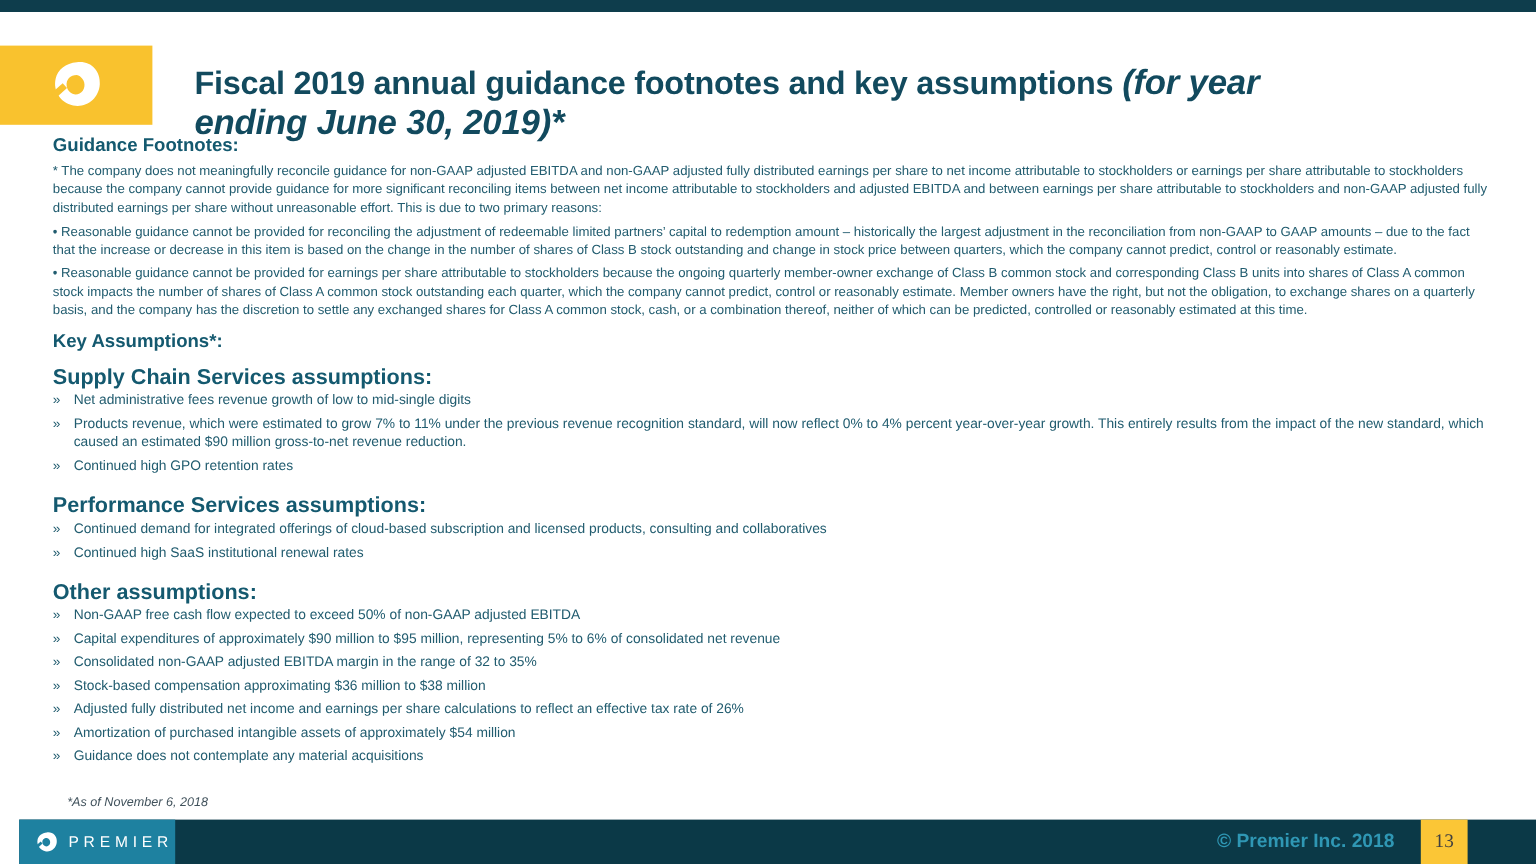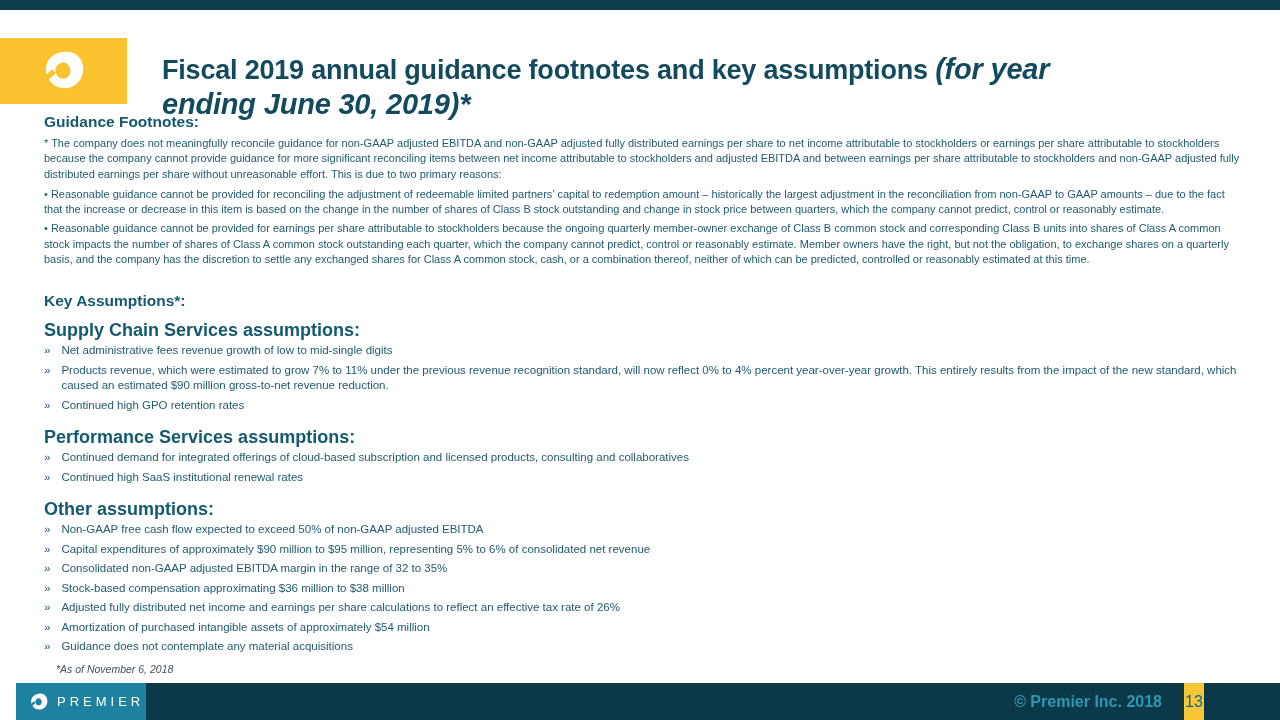--- a/index.html
+++ b/index.html
@@ -18,42 +18,42 @@
   
   .title{position:absolute;left:162px;top:34px;width:1070px;color:#124a5e;
     font-weight:bold;font-size:27px;line-height:34px;letter-spacing:-0.2px;}
   .title .it{font-style:italic;font-size:29px;}
 
   
   .content{position:absolute;left:44px;top:112px;width:1196px;color:#1d5a6e;}
   .sec-h{font-size:15.5px;font-weight:bold;color:#14596f;margin:0;line-height:19px;}
   .sub-h{font-size:18px;font-weight:bold;color:#14596f;margin:0;line-height:17px;}
   .body-p{font-size:11px;line-height:15.3px;margin:0;color:#215c6f;}
-  .mt5{margin-top:5px;} .mt4{margin-top:4px;} .mt8{margin-top:24px;}
+  .mt5{margin-top:5px;} .mt4{margin-top:4px;} .mt8{margin-top:8px;}
   .mt12{margin-top:12px;} .mt16{margin-top:16px;}
 
   ul.assump{list-style:none;margin:4px 0 0 0;padding:0;}
   ul.assump li{display:flex;gap:11px;font-size:11.5px;line-height:15.5px;
     margin:4px 0;color:#215c6f;}
   ul.assump .mk{flex:0 0 auto;color:#215c6f;}
   ul.assump .tx{flex:1 1 auto;}
 
   
   .footnote{position:absolute;left:56px;top:663px;font-size:10.5px;font-style:italic;color:#41525c;}
 
   
   .footer-bar{position:absolute;left:16px;top:683px;width:1280px;height:37px;background:#0b3947;}
   .footer-brand{position:absolute;left:0;top:0;width:130px;height:37px;background:#1e81a0;
     display:flex;align-items:center;padding-left:13px;box-sizing:border-box;gap:8px;}
   .footer-brand svg{width:20px;height:20px;}
   .brand-text{color:#ffffff;font-size:13px;letter-spacing:4px;font-weight:normal;}
   .copyright{position:absolute;right:134px;top:0;height:37px;display:flex;align-items:center;
     color:#2f97b4;font-weight:bold;font-size:16px;}
-  .page-badge{position:absolute;left:1168px;top:0;width:20px;height:37px;background:#fbc636;
-    color:#0369a1;display:flex;align-items:center;justify-content:center;font-size:16px;}
+  .page-badge{position:absolute;left:1168px;top:0;width:39px;height:37px;background:#fbc636;
+    color:#404040;display:flex;align-items:center;justify-content:center;font-size:16px;font-family:Liberation Serif, serif;}
 
   .notch-yellow{fill:#f9c22e;} .notch-teal{fill:#1e81a0;}
 </style>
 </head>
 <body>
 
 <div class="top-bar"></div>
 
 <div class="logo-box">
   <svg viewBox="0 0 60 60">

